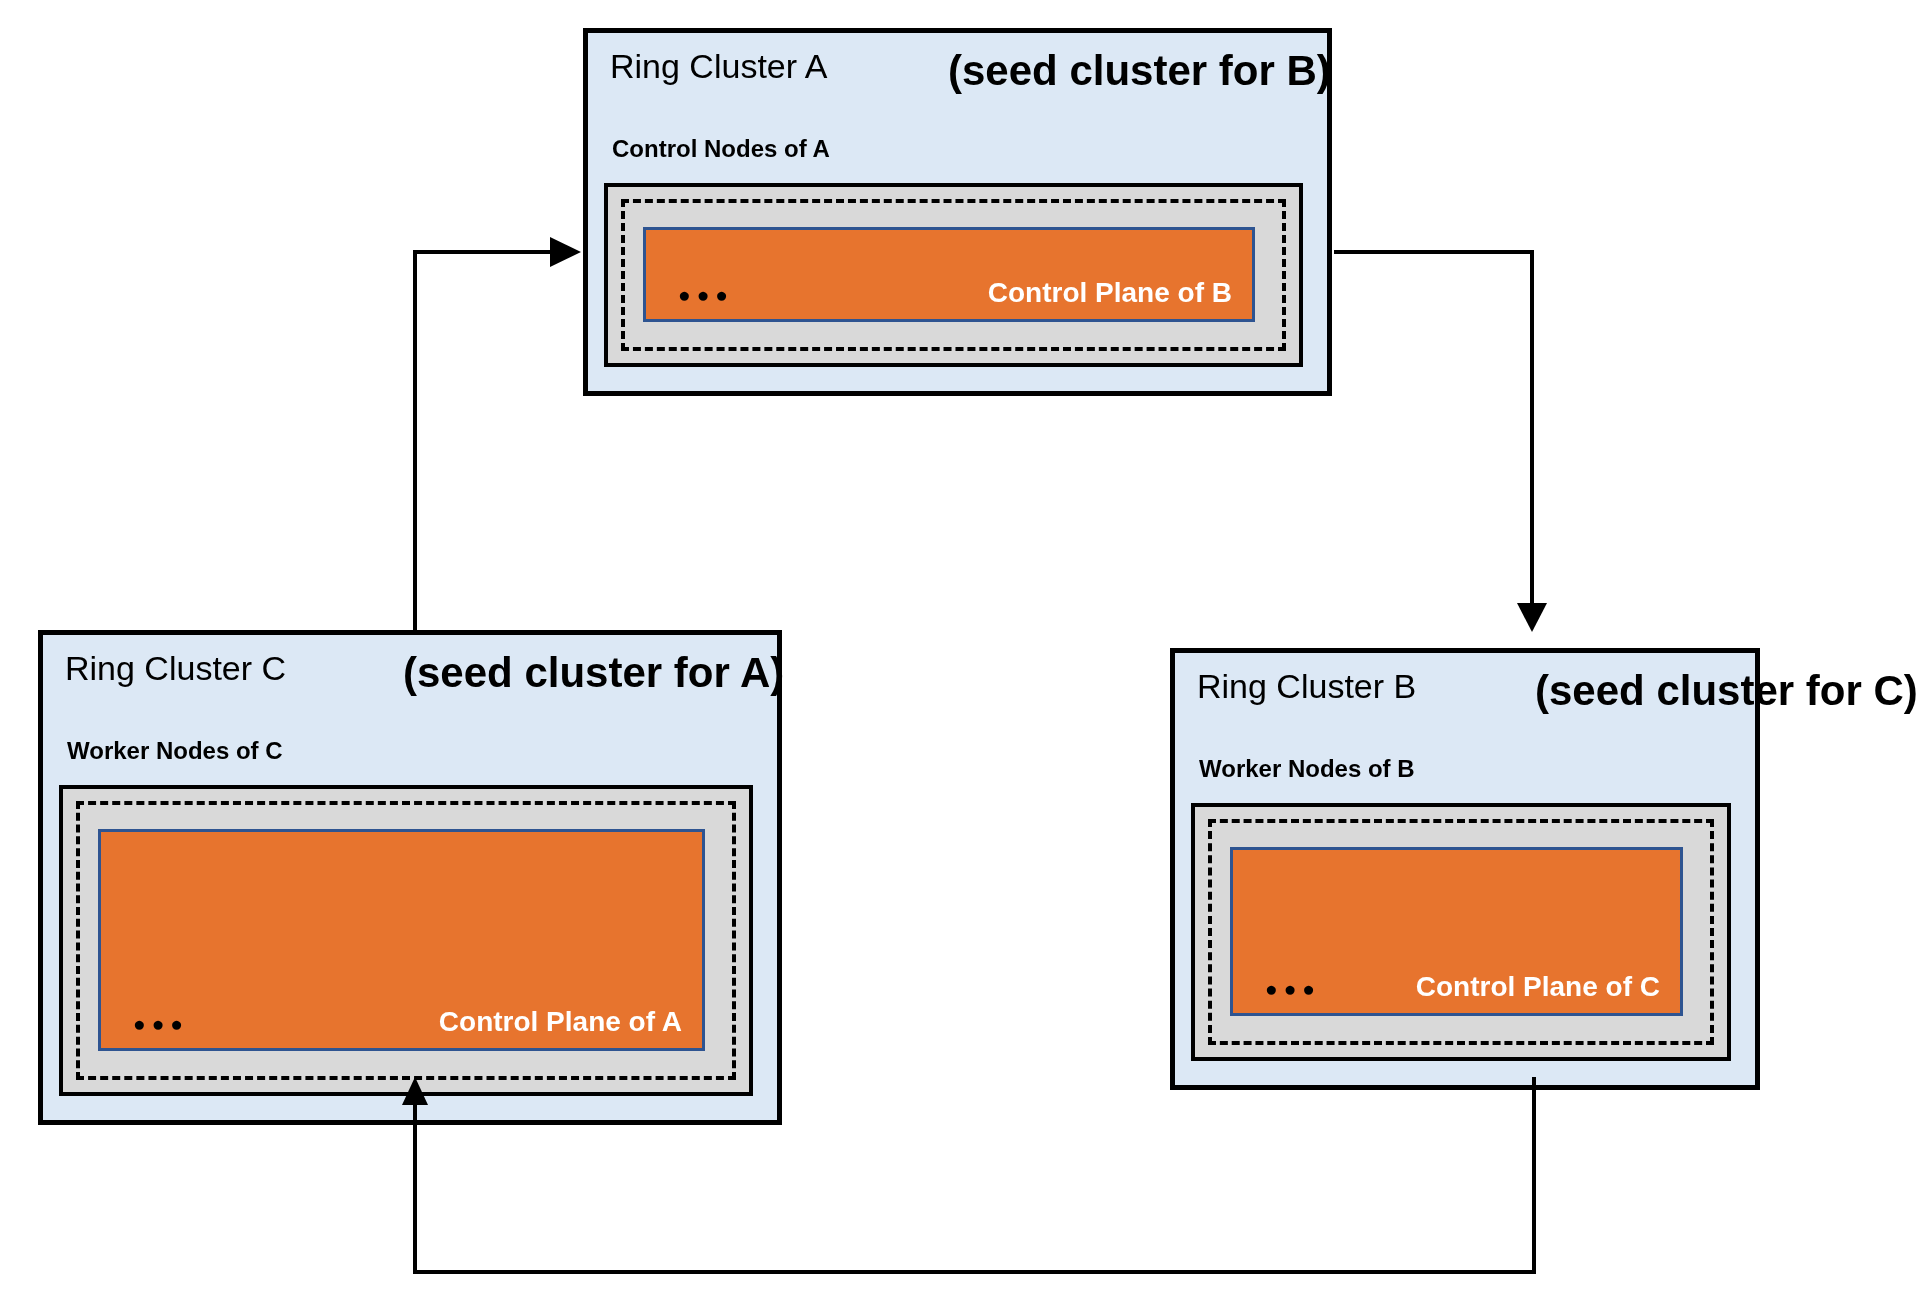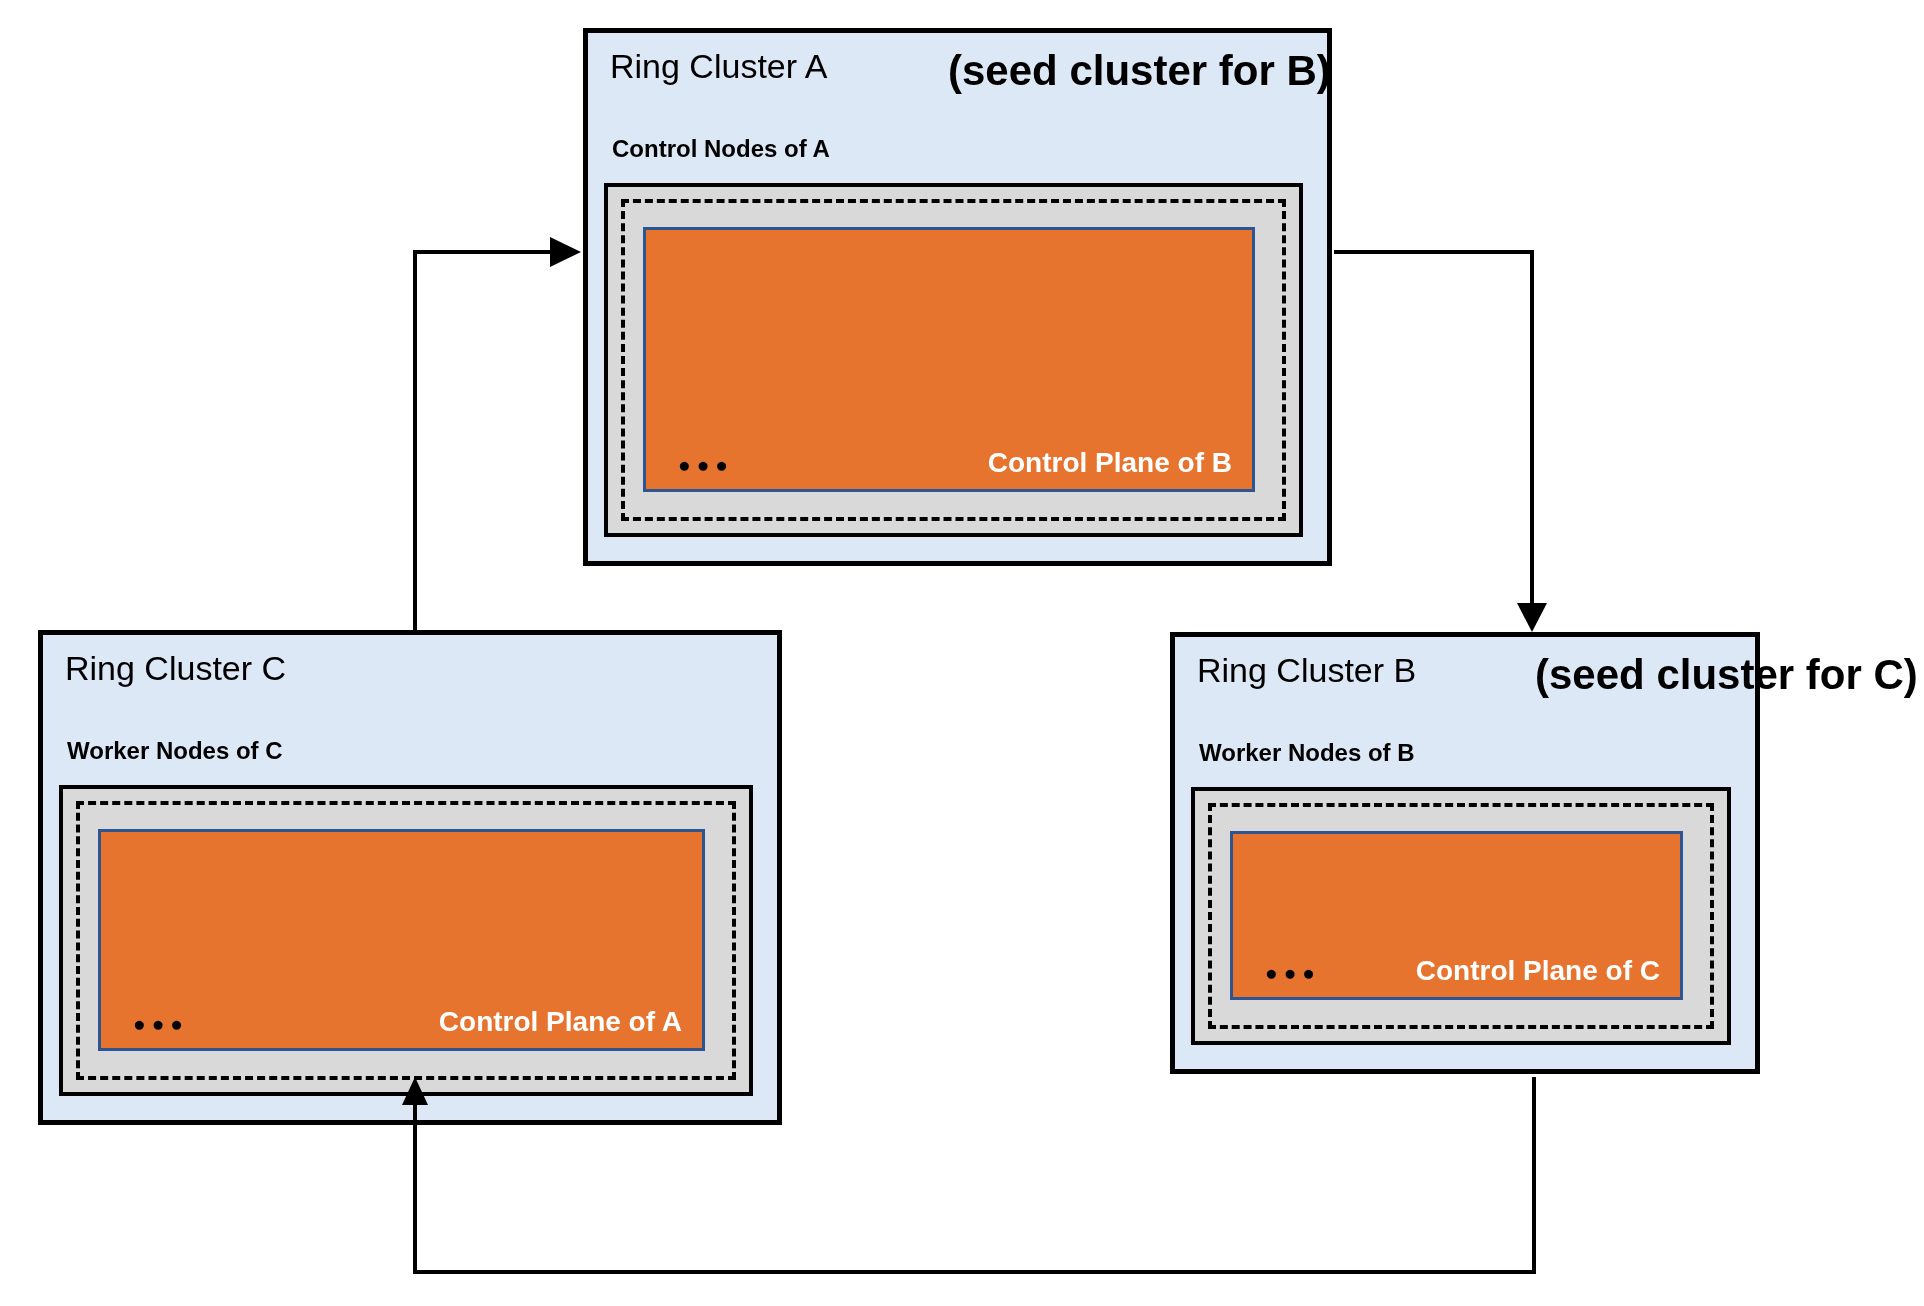--- a/index.html
+++ b/index.html
@@ -11,22 +11,22 @@
     font-family: "Liberation Sans", "DejaVu Sans", sans-serif;
     color: #000;
     overflow: hidden;
   }
   .cluster {
     position: absolute;
     background: var(--cluster-fill, #dce8f5);
     border: 5px solid var(--cluster-border, #000);
     box-sizing: border-box;
   }
-  #cluster-a { left: 583px; top: 28px;  width: 749px; height: 538px; }
-  #cluster-b { left: 1170px; top: 632px; width: 590px; height: 442px; }
+  #cluster-a { left: 583px; top: 28px;  width: 749px; height: 368px; }
+  #cluster-b { left: 1170px; top: 648px; width: 590px; height: 442px; }
   #cluster-c { left: 38px;  top: 630px; width: 744px; height: 495px; }
 
   .cluster-name {
     position: absolute; left: 22px; top: 14px;
     font-size: 34px; font-weight: 400; white-space: nowrap;
   }
   .seed-label {
     position: absolute; left: 360px; top: 14px;
     font-size: 42px; font-weight: 700; white-space: nowrap;
   }
@@ -95,20 +95,21 @@
         <div class="control-plane">
           <div class="dots">●●●</div>
           <div class="cp-label">Control Plane of C</div>
         </div>
       </div>
     </div>
   </div>
 
   <div class="cluster" id="cluster-c">
     <div class="cluster-name">Ring Cluster C</div>
+    <div class="seed-label">(seed cluster for A)</div>
     <div class="worker-label">Worker Nodes of C</div>
     <div class="worker-area">
       <div class="dashed-zone">
         <div class="control-plane">
           <div class="dots">●●●</div>
           <div class="cp-label">Control Plane of A</div>
         </div>
       </div>
     </div>
   </div>

